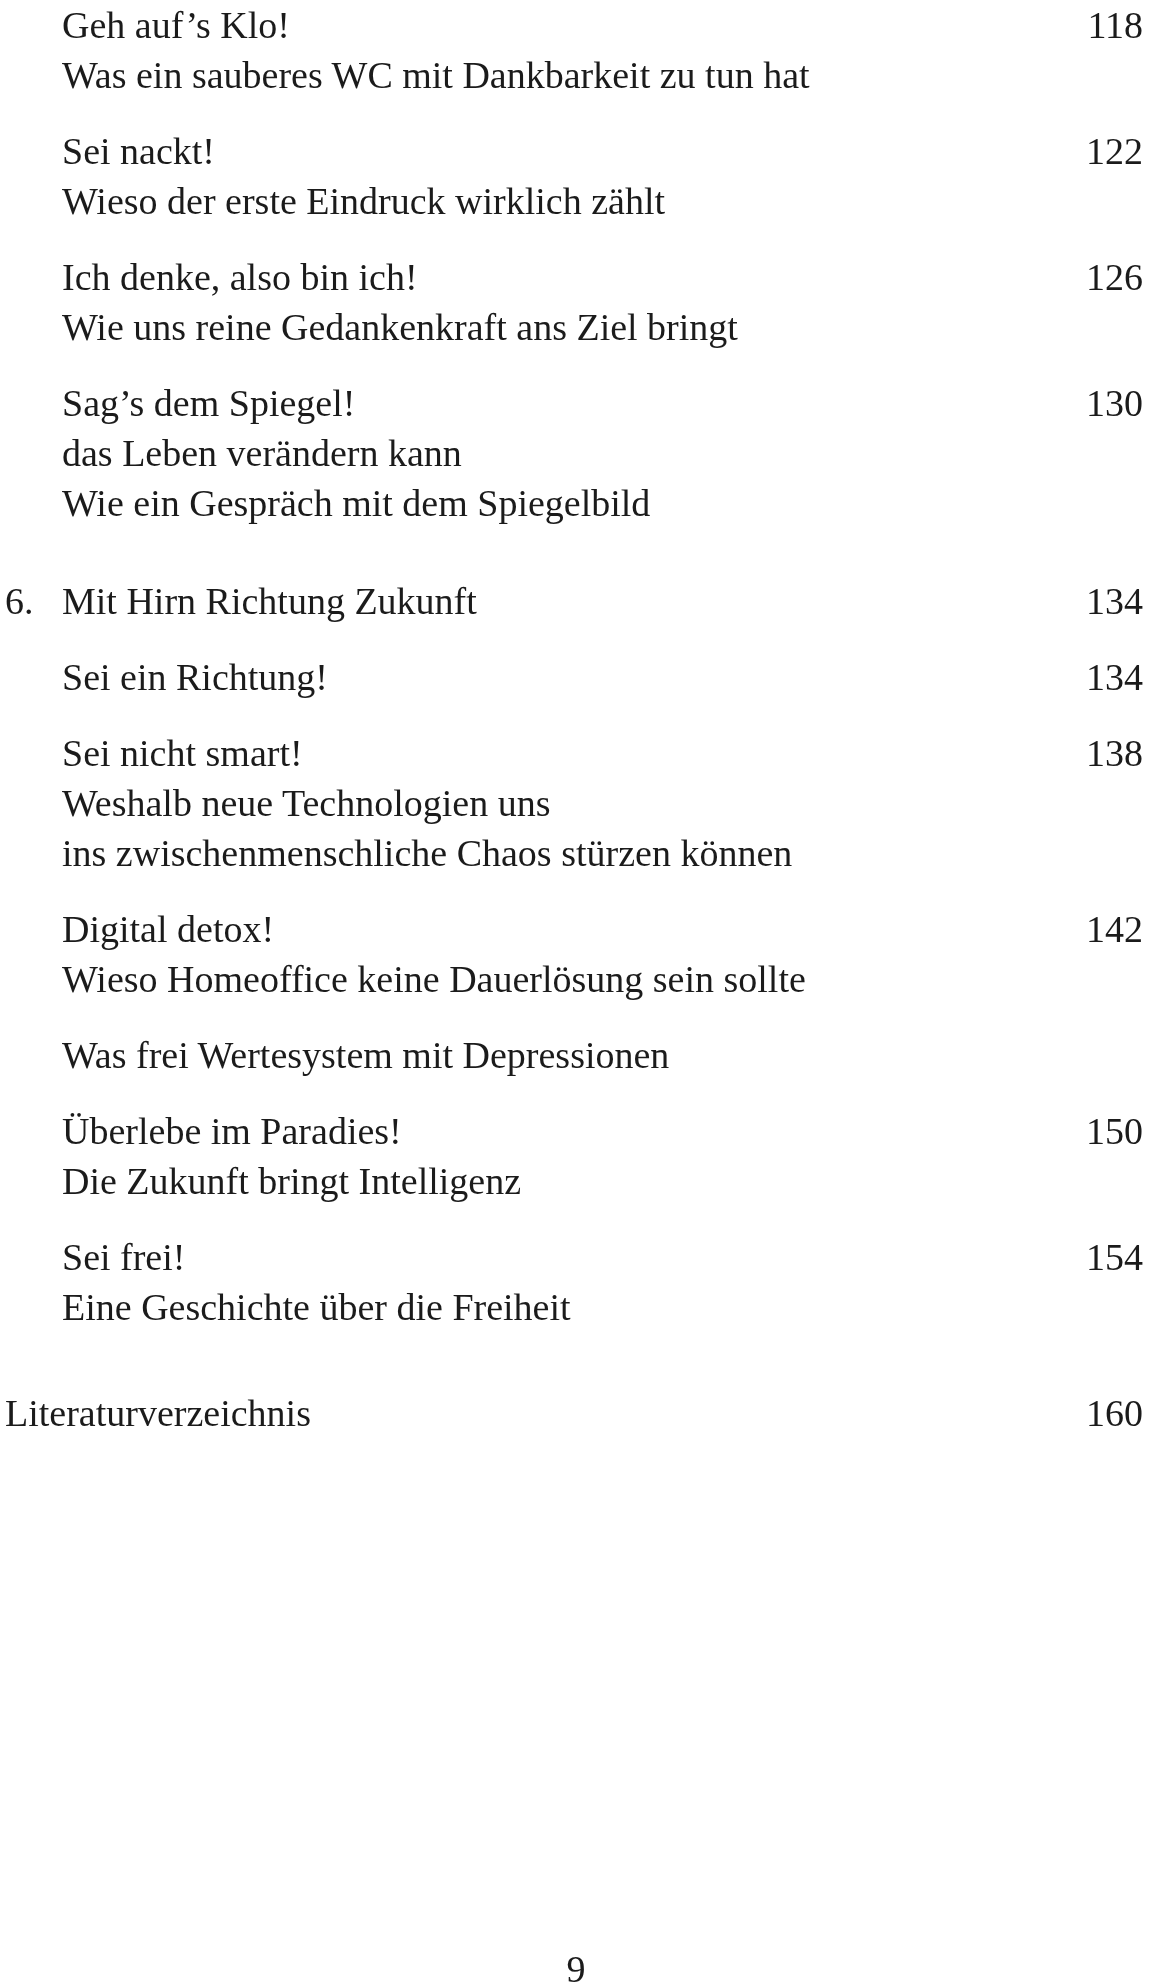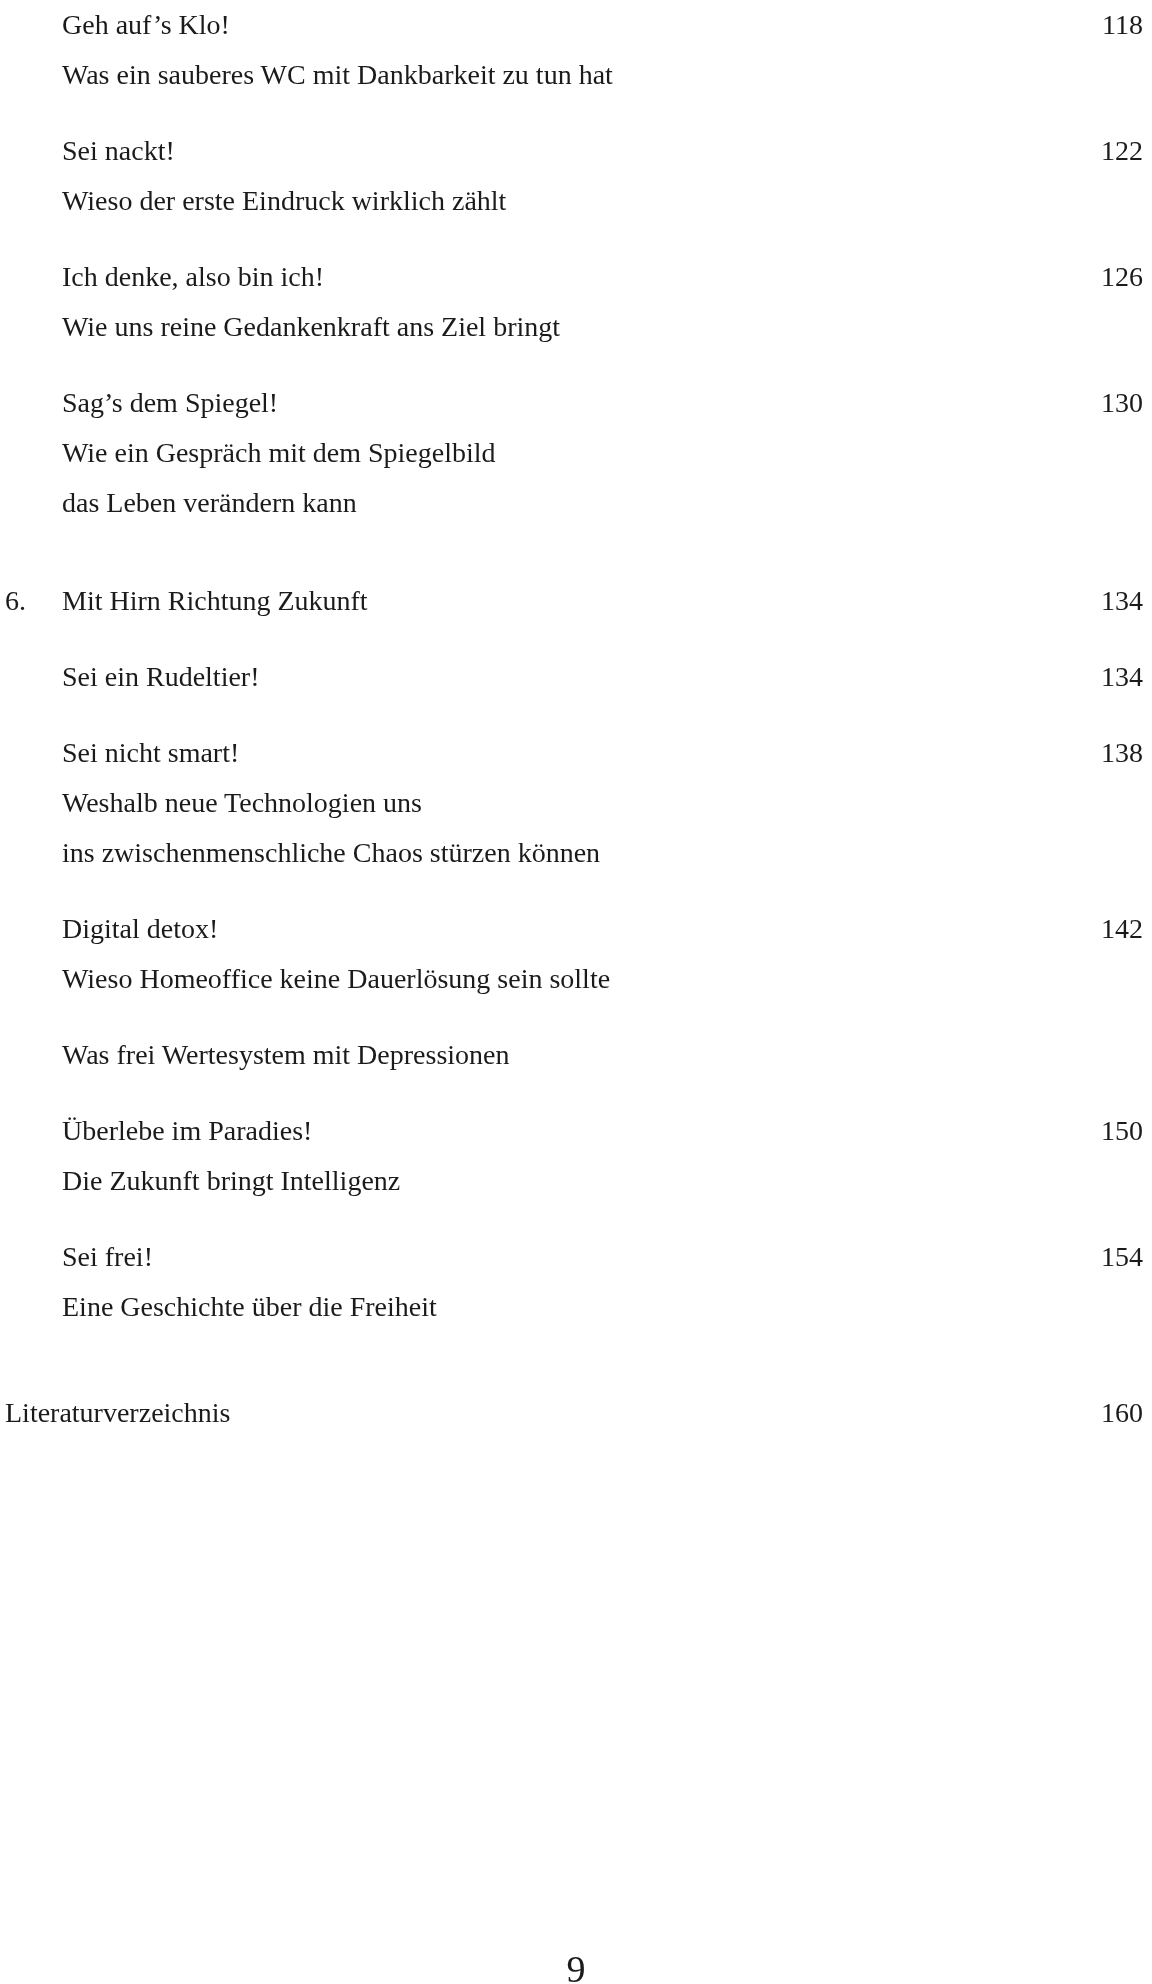--- a/index.html
+++ b/index.html
@@ -21,21 +21,21 @@
   .toc {
     position: absolute;
     top: 0px;
     left: 5px;
     right: 9px;
   }
   .toc-entry {
     position: relative;
     padding-left: 57px;
     margin-top: 26px;
-    font-size: 28px;
+    font-size: 38px;
     line-height: 50px;
   }
   .toc-entry.first {
     margin-top: 0;
   }
   .toc-entry.chapter {
     margin-top: 48px;
   }
   .toc-entry.footer-entry {
     padding-left: 0;
@@ -105,36 +105,36 @@
     </div>
   <div class="subtitle-line">Wie uns reine Gedankenkraft ans Ziel bringt</div>
         </section>
 
   <section class="toc-entry">
     <div class="title-row">
 
       <span class="entry-title">Sag’s dem Spiegel!</span>
       <span class="page-num">130</span>
     </div>
-  <div class="subtitle-line">Wie ein Gespräch mit dem Spiegelbild</div>
-          <div class="subtitle-line">das Leben verändern kann</div>
+  <div class="subtitle-line">das Leben verändern kann</div>
+          <div class="subtitle-line">Wie ein Gespräch mit dem Spiegelbild</div>
         </section>
 
   <section class="toc-entry chapter">
     <div class="title-row">
       <span class="chapter-num">6.</span>
       <span class="entry-title">Mit Hirn Richtung Zukunft</span>
       <span class="page-num">134</span>
     </div>
   </section>
 
   <section class="toc-entry">
     <div class="title-row">
 
-      <span class="entry-title">Sei ein Rudeltier!</span>
+      <span class="entry-title">Sei ein Richtung!</span>
       <span class="page-num">134</span>
     </div>
         </section>
 
   <section class="toc-entry">
     <div class="title-row">
 
       <span class="entry-title">Sei nicht smart!</span>
       <span class="page-num">138</span>
     </div>

